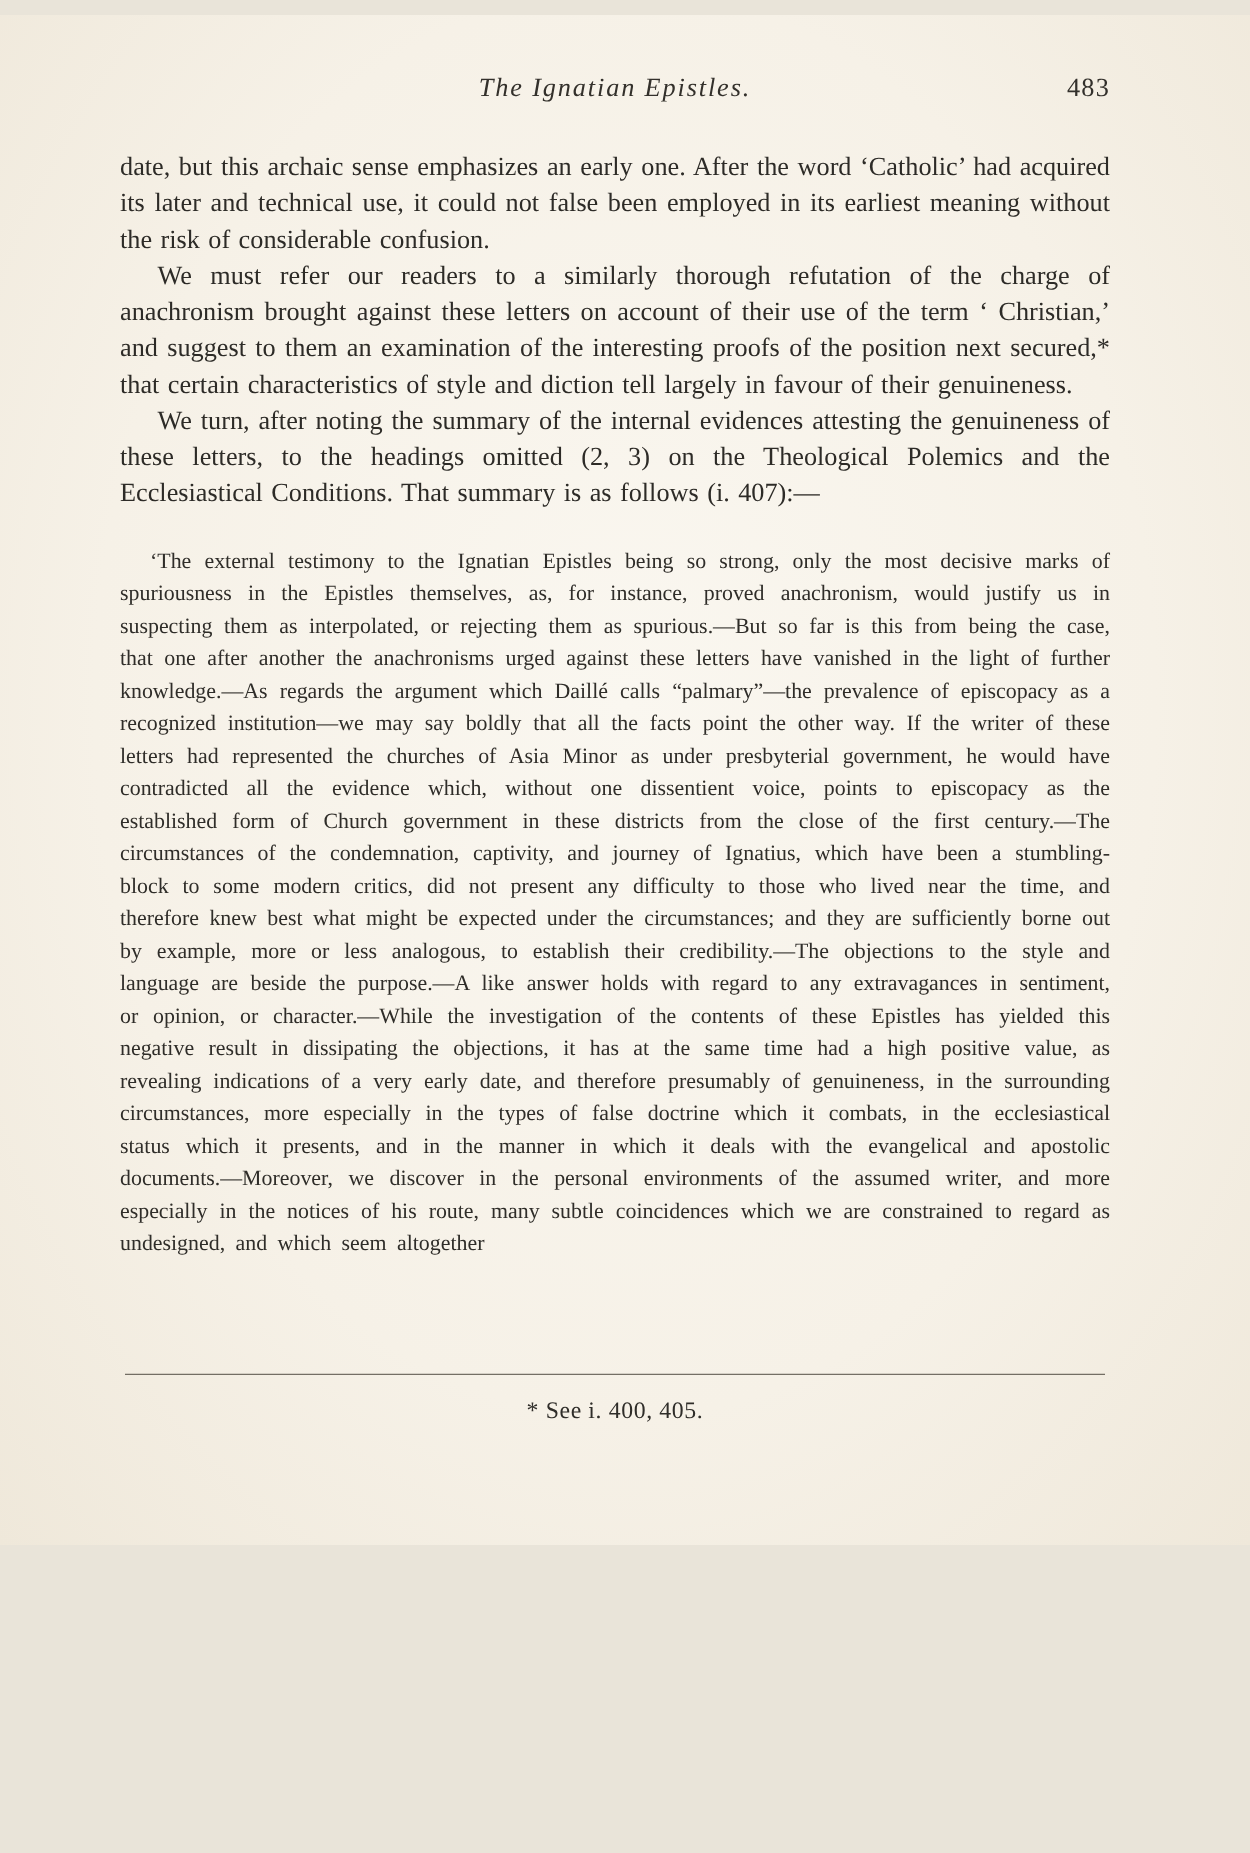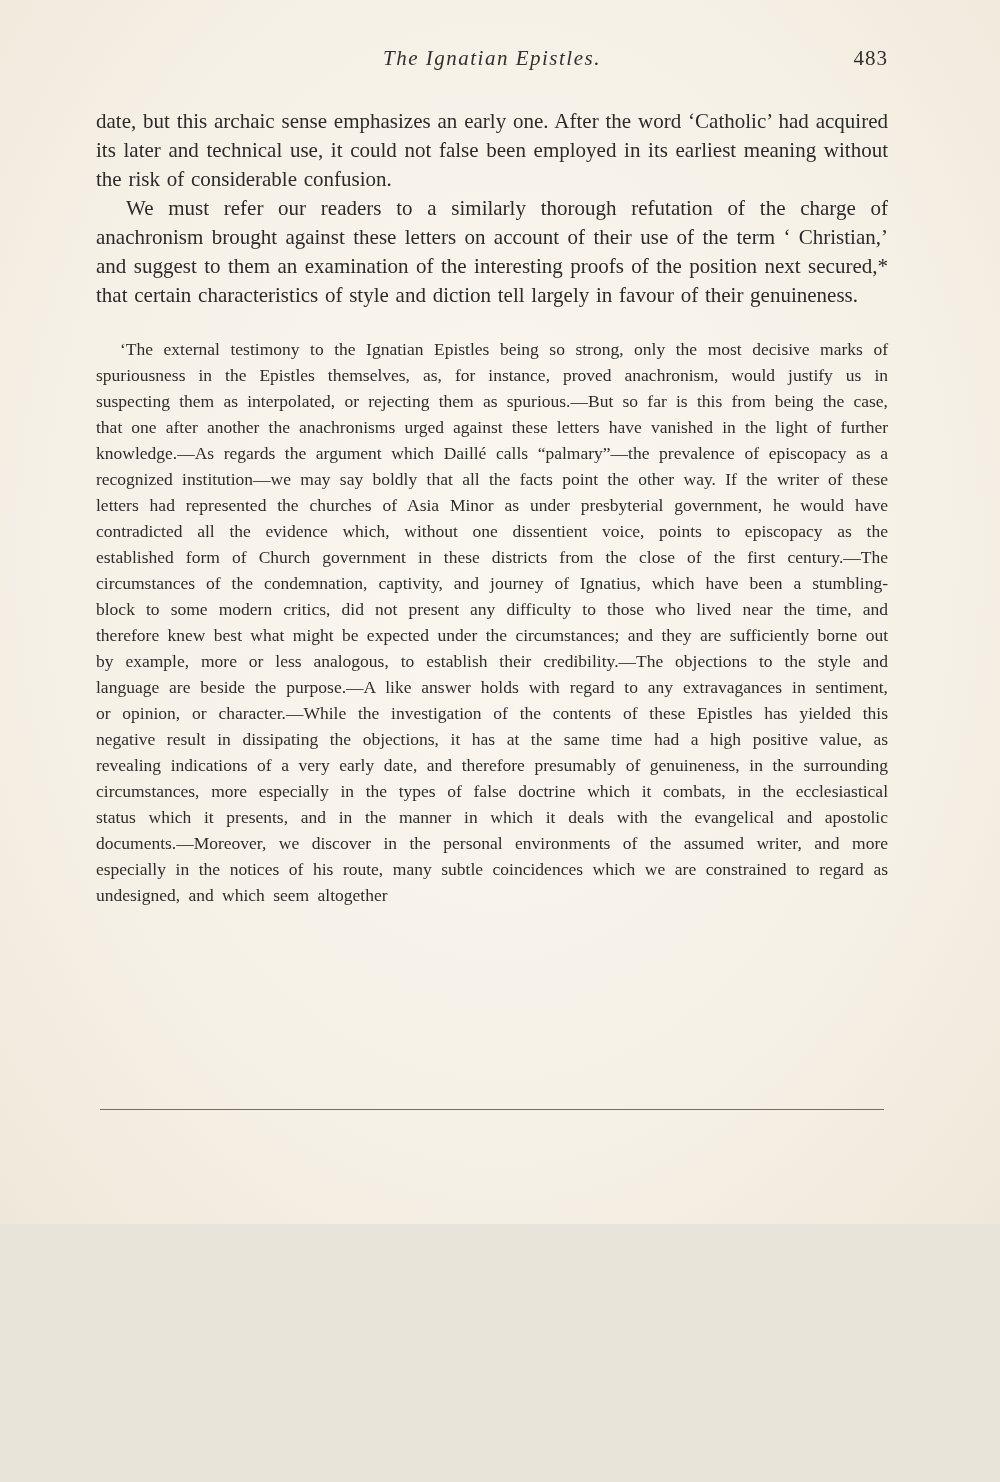--- a/index.html
+++ b/index.html
@@ -5,21 +5,21 @@
   html, body {
     margin: 0;
     padding: 0;
     background: #e9e4d9;
   }
   .page {
     position: relative;
     width: 1000px;
     height: 1224px;
     box-sizing: border-box;
-    margin: 0 auto;
+    margin: 12px auto;
     padding: 46px 112px 96px 96px;
     display: flex;
     flex-direction: column;
     background:
       radial-gradient(ellipse at 50% 45%, #faf7f0 0%, #f6f1e7 60%, #efe8da 100%);
     color: #2d2b27;
     font-family: "Liberation Serif", "DejaVu Serif", serif;
     overflow: hidden;
   }
 
@@ -97,23 +97,25 @@
 <div class="page">
 
   <div class="header">
     <span class="running-title">The Ignatian Epistles.</span>
     <span class="page-number">483</span>
   </div>
 
   <div class="body-text">
     <p class="no-indent">date, but this archaic sense emphasizes an early one.  After the word ‘Catholic’ had acquired its later and technical use, it could not false been employed in its earliest meaning without the risk of considerable confusion.</p>
     <p>We must refer our readers to a similarly thorough refutation of the charge of anachronism brought against these letters on account of their use of the term ‘ Christian,’ and suggest to them an examination of the interesting proofs of the position next secured,* that certain characteristics of style and diction tell largely in favour of their genuineness.</p>
+    <p>We turn, after noting the summary of the internal evidences attesting the genuineness of these letters, to the headings omitted (2, 3) on the Theological Polemics and the Ecclesiastical Conditions.   That summary is as follows (i. 407):—</p>
   </div>
 
   <blockquote class="quote">
     <p>‘The external testimony to the Ignatian Epistles being so strong, only the most decisive marks of spuriousness in the Epistles themselves, as, for instance, proved anachronism, would justify us in suspecting them as interpolated, or rejecting them as spurious.—But so far is this from being the case, that one after another the anachronisms urged against these letters have vanished in the light of further knowledge.—As regards the argument which Daillé calls “palmary”—the prevalence of episcopacy as a recognized institution—we may say boldly that all the facts point the other way.  If the writer of these letters had represented the churches of Asia Minor as under presbyterial government, he would have contradicted all the evidence which, without one dissentient voice, points to episcopacy as the established form of Church government in these districts from the close of the first century.—The circumstances of the condemnation, captivity, and journey of Ignatius, which have been a stumbling-block to some modern critics, did not present any difficulty to those who lived near the time, and therefore knew best what might be expected under the circumstances; and they are sufficiently borne out by example, more or less analogous, to establish their credibility.—The objections to the style and language are beside the purpose.—A like answer holds with regard to any extravagances in sentiment, or opinion, or character.—While the investigation of the contents of these Epistles has yielded this negative result in dissipating the objections, it has at the same time had a high positive value, as revealing indications of a very early date, and therefore presumably of genuineness, in the surrounding circumstances, more especially in the types of false doctrine which it combats, in the ecclesiastical status which it presents, and in the manner in which it deals with the evangelical and apostolic documents.—Moreover, we discover in the personal environments of the assumed writer, and more especially in the notices of his route, many subtle coincidences which we are constrained to regard as undesigned, and which seem altogether</p>
   </blockquote>
 
   <div class="footer">
     <div class="rule"></div>
+    <p class="footnote">* See i. 400, 405.</p>
   </div>
 
 </div>
 
 </body></html>

